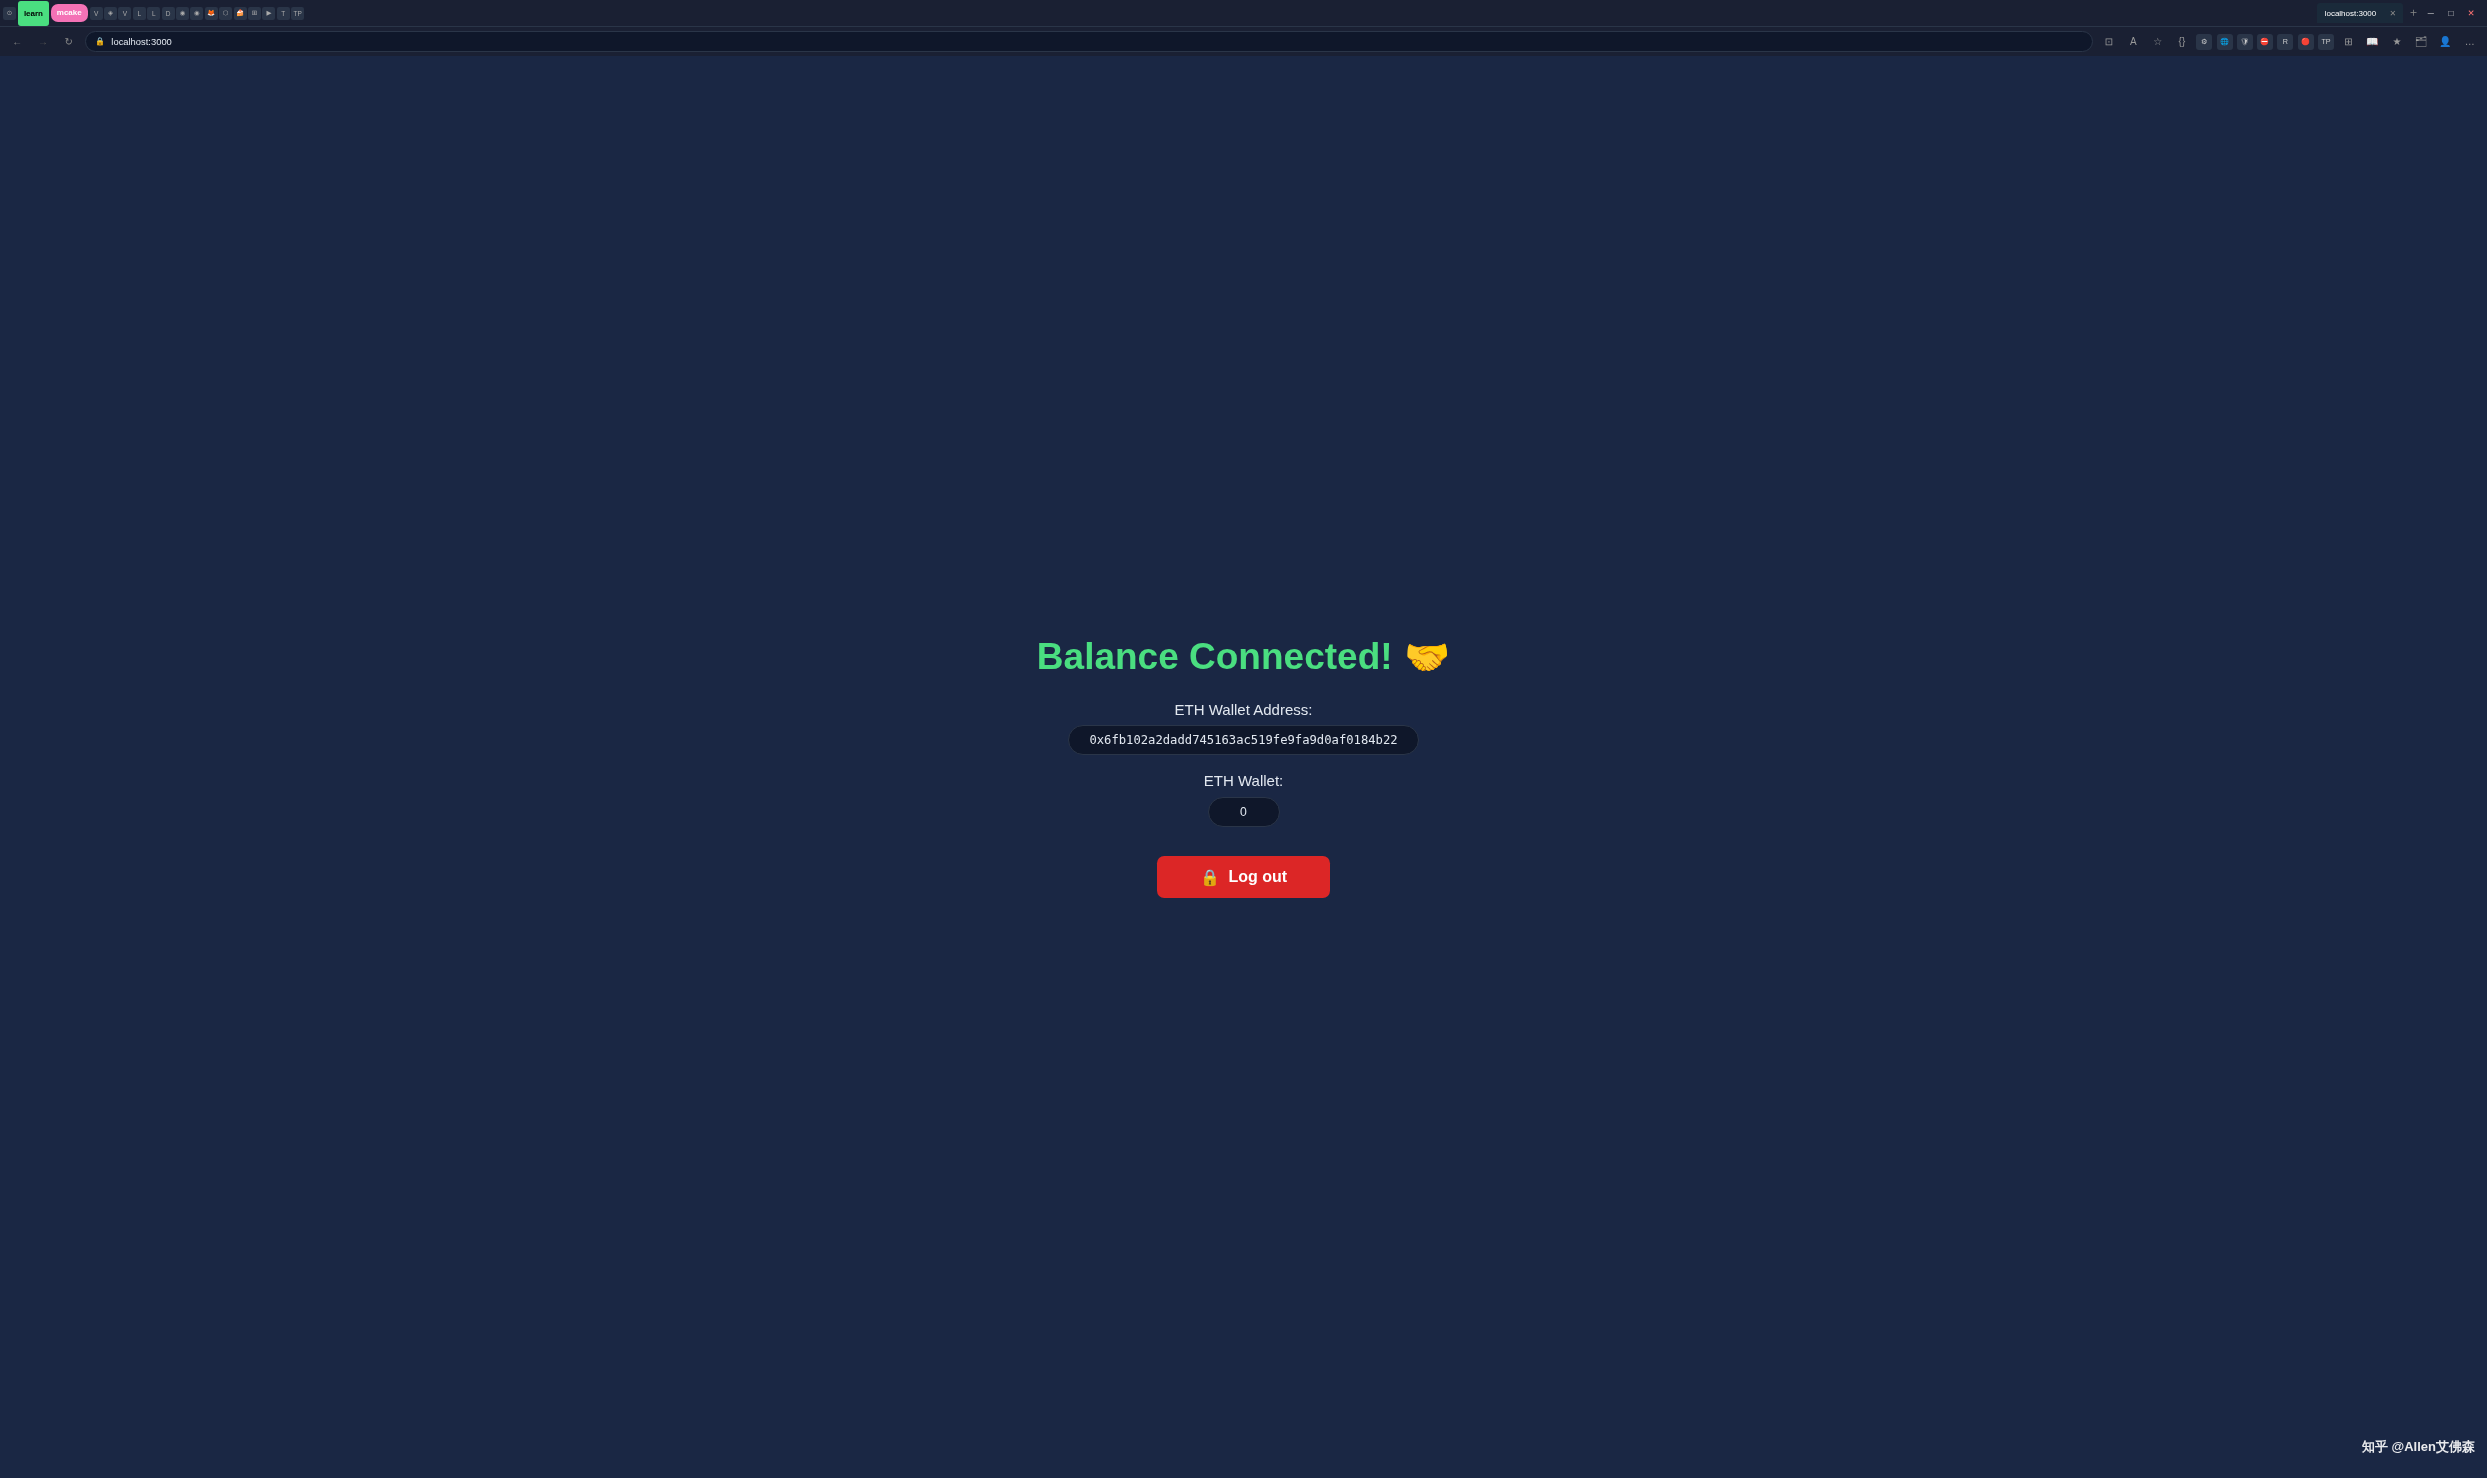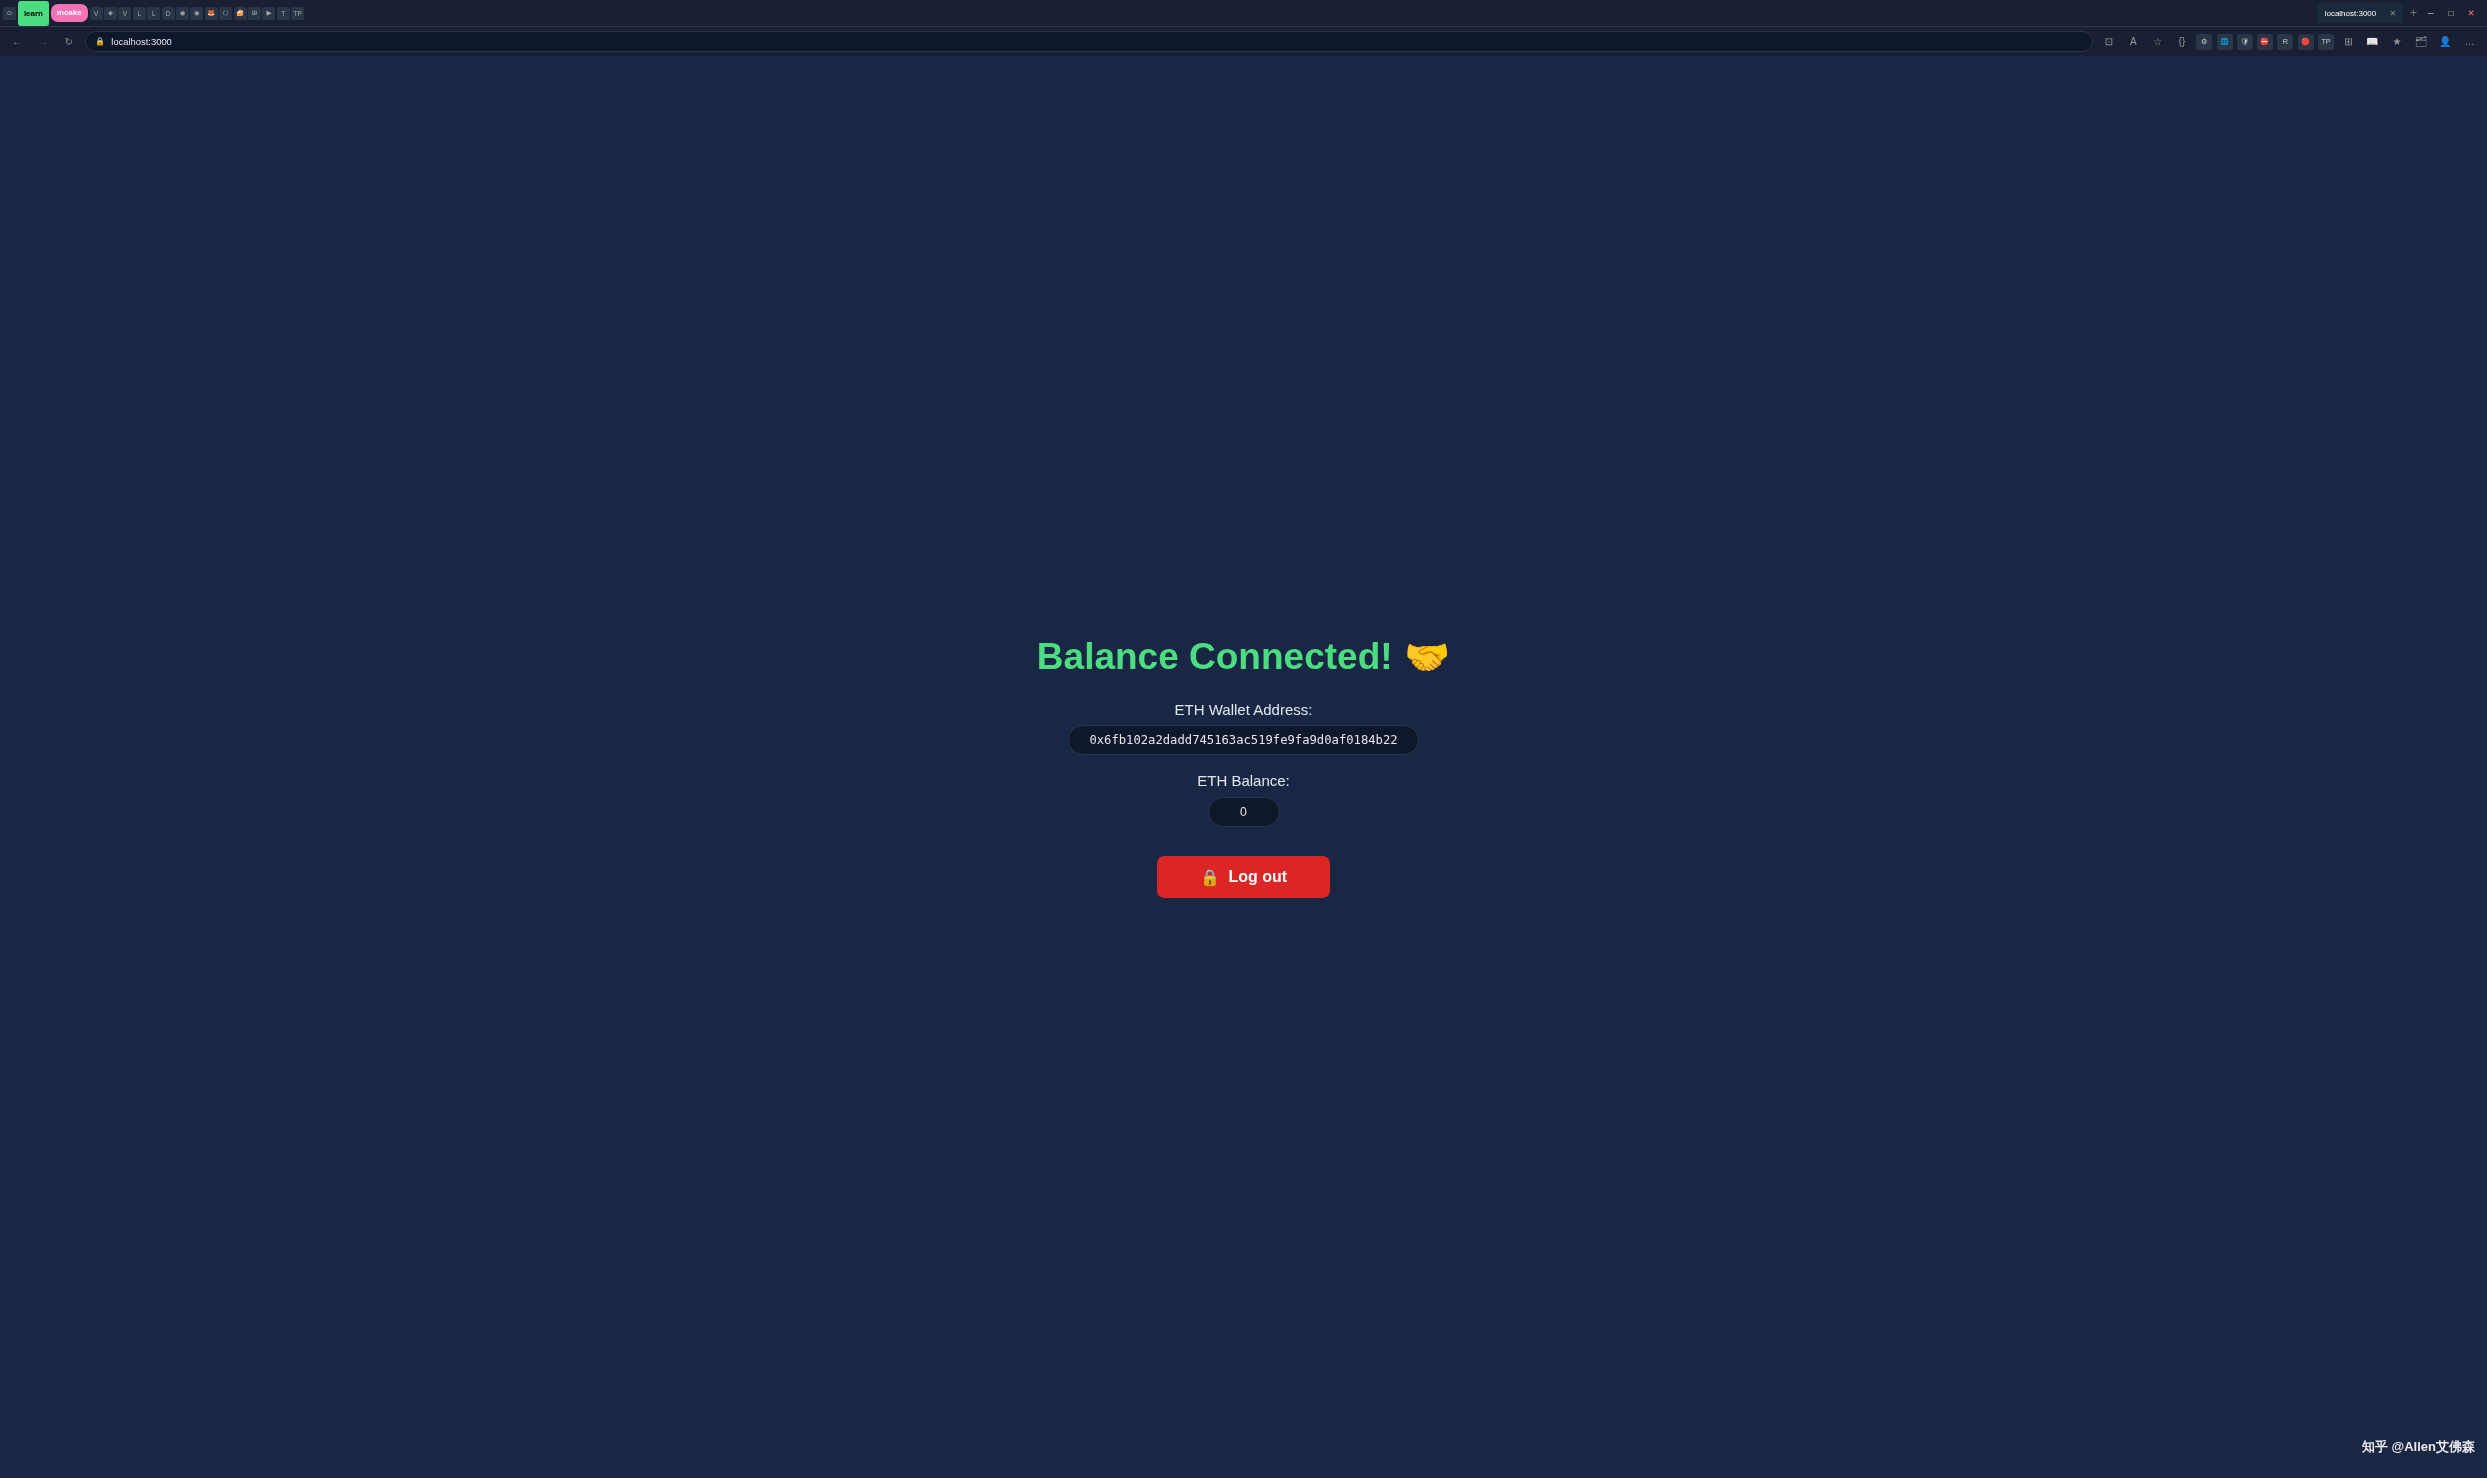--- a/index.html
+++ b/index.html
@@ -359,21 +359,21 @@
 
   <h1 class="wallet-title">
     <span>Balance Connected!</span>
     <span class="wallet-emoji">🤝</span>
   </h1>
 
   <p class="label-text">ETH Wallet Address:</p>
 
   <div class="address-pill">0x6fb102a2dadd745163ac519fe9fa9d0af0184b22</div>
 
-  <p class="label-text">ETH Balance:</p>
+  <p class="label-text">ETH Wallet:</p>
 
   <div class="balance-pill">0</div>
 
   <button class="logout-btn">
     <span>🔒</span>
     <span>Log out</span>
   </button>
 
   <div class="watermark">知乎 @Allen艾佛森</div>
 </div>

